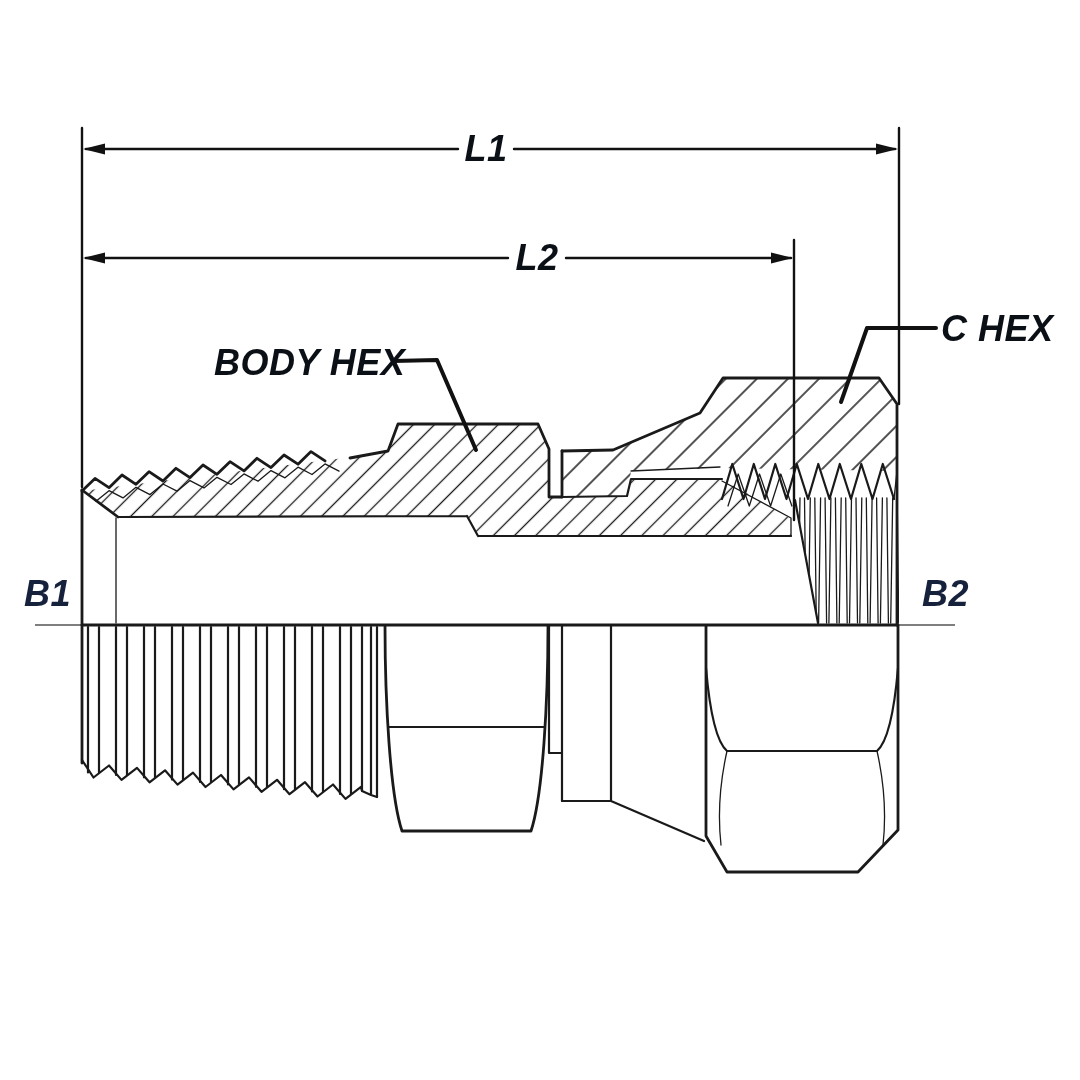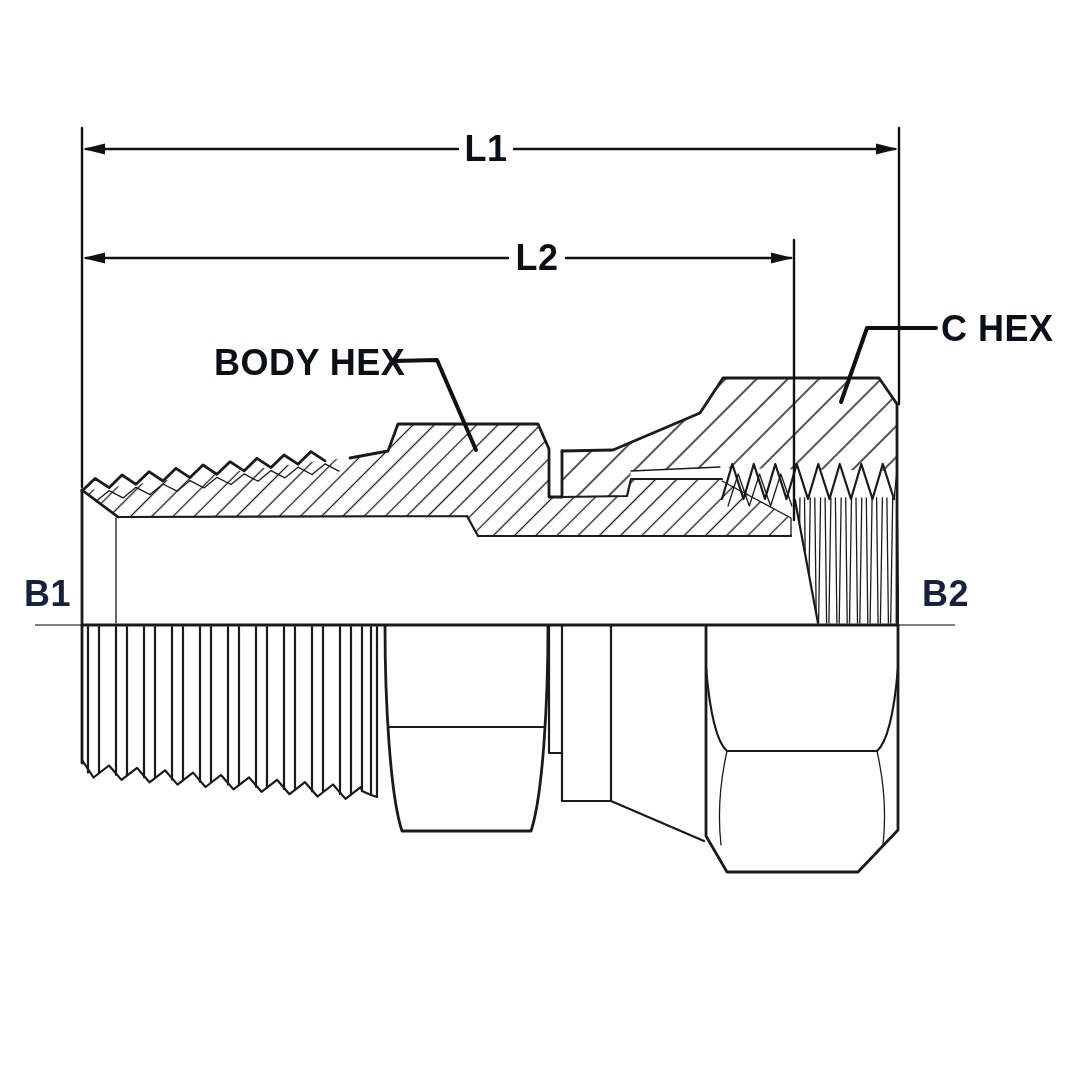--- a/index.html
+++ b/index.html
@@ -1,16 +1,16 @@
 <!DOCTYPE html>
 <html><head>
 <meta charset="utf-8">
 <style>
   html,body{margin:0;padding:0;background:#ffffff;}
-  #stage{position:relative;width:1080px;height:1080px;background:#ffffff;overflow:hidden;}
+  #stage{position:relative;width:1080px;height:1080px;background:#ffffff;overflow:hidden;font-style:italic;}
   svg{display:block;}
   .ol  {fill:none;stroke:#1a1a1a;stroke-width:2.8;stroke-linecap:round;stroke-linejoin:round;}
   .ol2 {fill:none;stroke:#1a1a1a;stroke-width:2.2;stroke-linecap:round;stroke-linejoin:round;}
   .thin{fill:none;stroke:#1a1a1a;stroke-width:1.3;stroke-linecap:round;stroke-linejoin:round;}
   .dim {fill:none;stroke:#111111;stroke-width:2.4;stroke-linecap:round;}
   .arrow{fill:#111111;stroke:none;}
   .leader{fill:none;stroke:#111111;stroke-width:4;stroke-linecap:round;stroke-linejoin:round;}
   .cl  {fill:none;stroke:#555555;stroke-width:1.4;}
   .lbl {font-family:"Liberation Sans", sans-serif;font-weight:700;font-size:36px;fill:#0b0f16;letter-spacing:0.5px;}
   .plbl{font-family:"Liberation Sans", sans-serif;font-weight:700;font-size:36px;fill:#16223c;letter-spacing:0.5px;}

